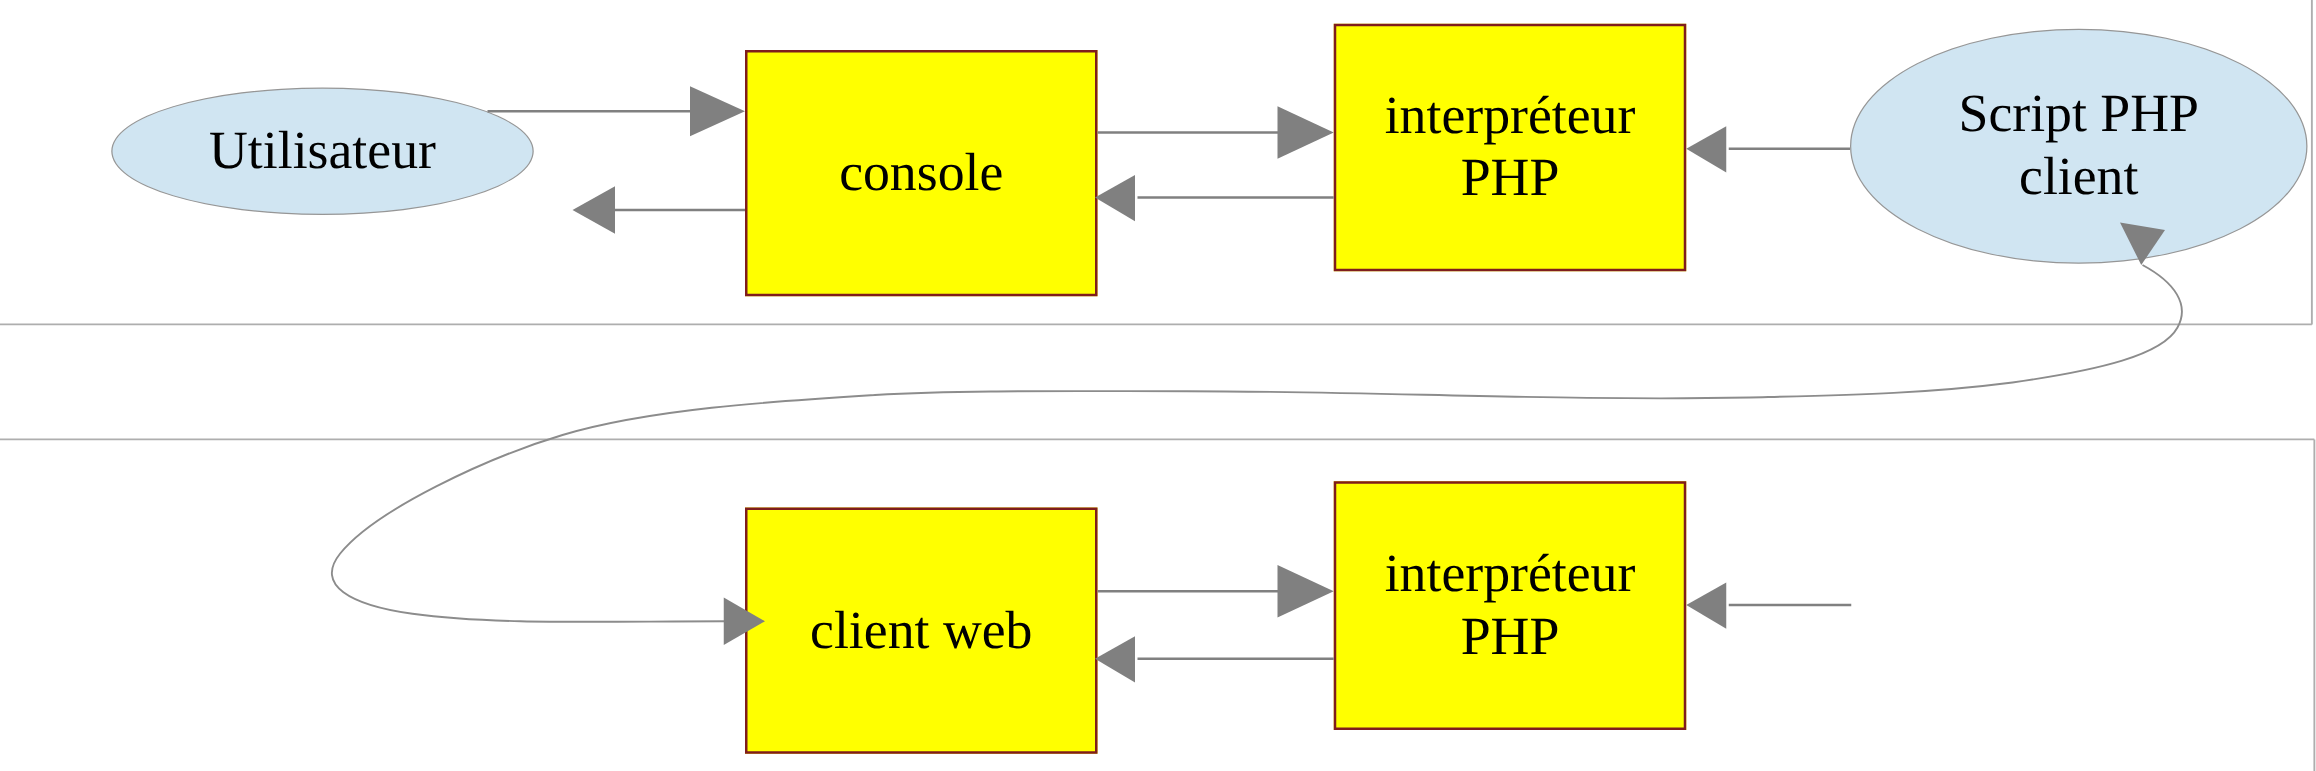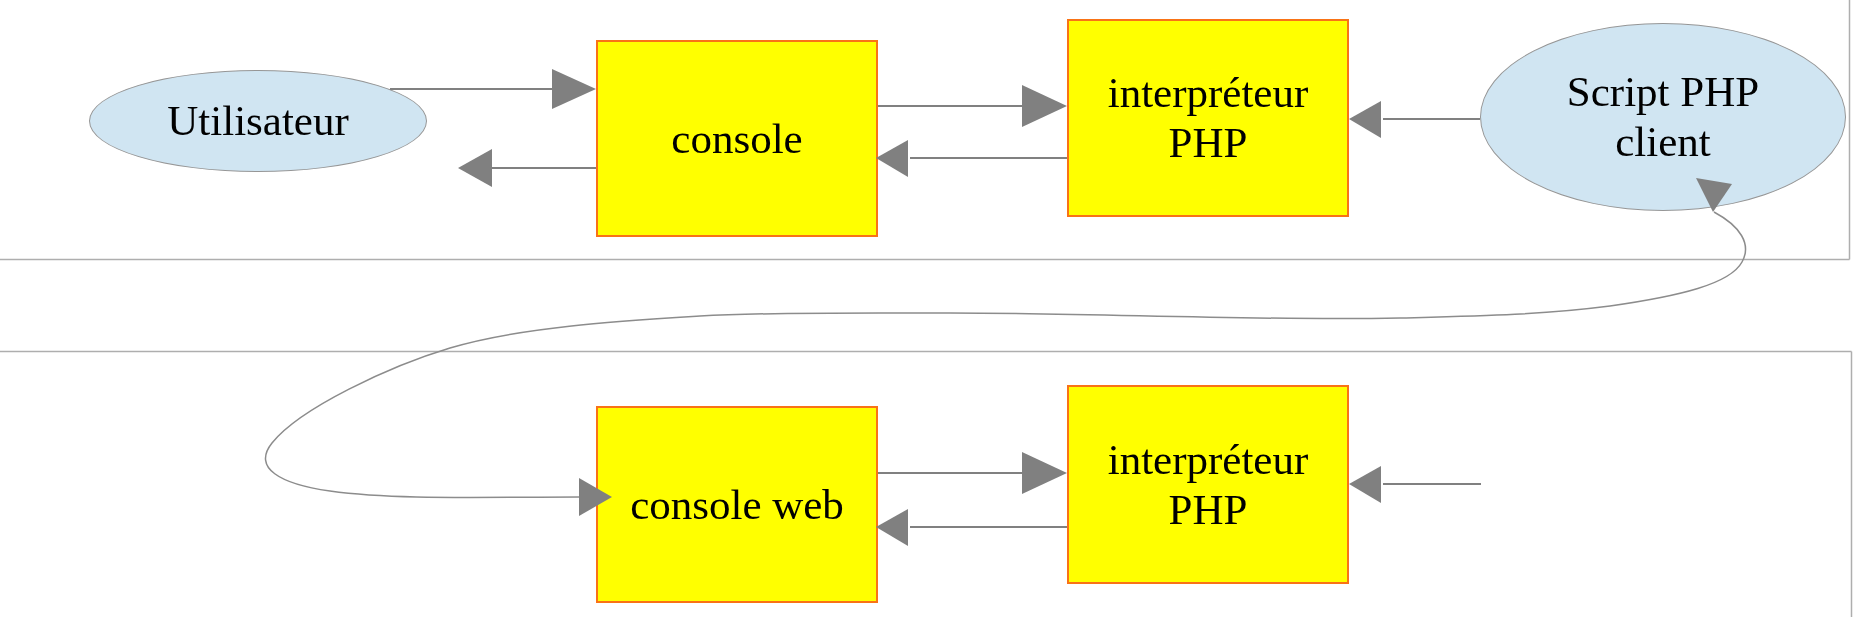--- a/index.html
+++ b/index.html
@@ -13,21 +13,21 @@
   .node{
     position:absolute;
     display:flex;align-items:center;justify-content:center;
     text-align:center;
     color:#000000;
     font-size:43px;line-height:50px;
     box-sizing:border-box;
   }
   .rect-node{
     background:#ffff00;
-    border:2px solid #f97316;
+    border:2px solid #7f1d1d;
   }
   .ellipse-node{
     background:#d0e5f2;
     border:1.5px solid #969696;
     border-radius:50%;
   }
   .node .lbl{display:block;}
   #overlay{
     position:absolute;left:0;top:0;width:1853px;height:617px;
     pointer-events:none;
@@ -52,21 +52,21 @@
 
   <div class="node rect-node" style="left:1067px;top:19px;width:282px;height:198px;">
     <span class="lbl" style="width:240px;">interpréteur PHP</span>
   </div>
 
   <div class="node ellipse-node" style="left:1480px;top:23px;width:366px;height:188px;">
     <span class="lbl" style="width:250px;text-align:center;">Script PHP client</span>
   </div>
 
   <div class="node rect-node" style="left:596px;top:406px;width:282px;height:197px;">
-    <span class="lbl">console web</span>
+    <span class="lbl">client web</span>
   </div>
 
   <div class="node rect-node" style="left:1067px;top:385px;width:282px;height:199px;">
     <span class="lbl" style="width:240px;">interpréteur PHP</span>
   </div>
 
 
   <svg id="overlay" viewBox="0 0 1853 617" xmlns="http://www.w3.org/2000/svg">
 
     <g>

